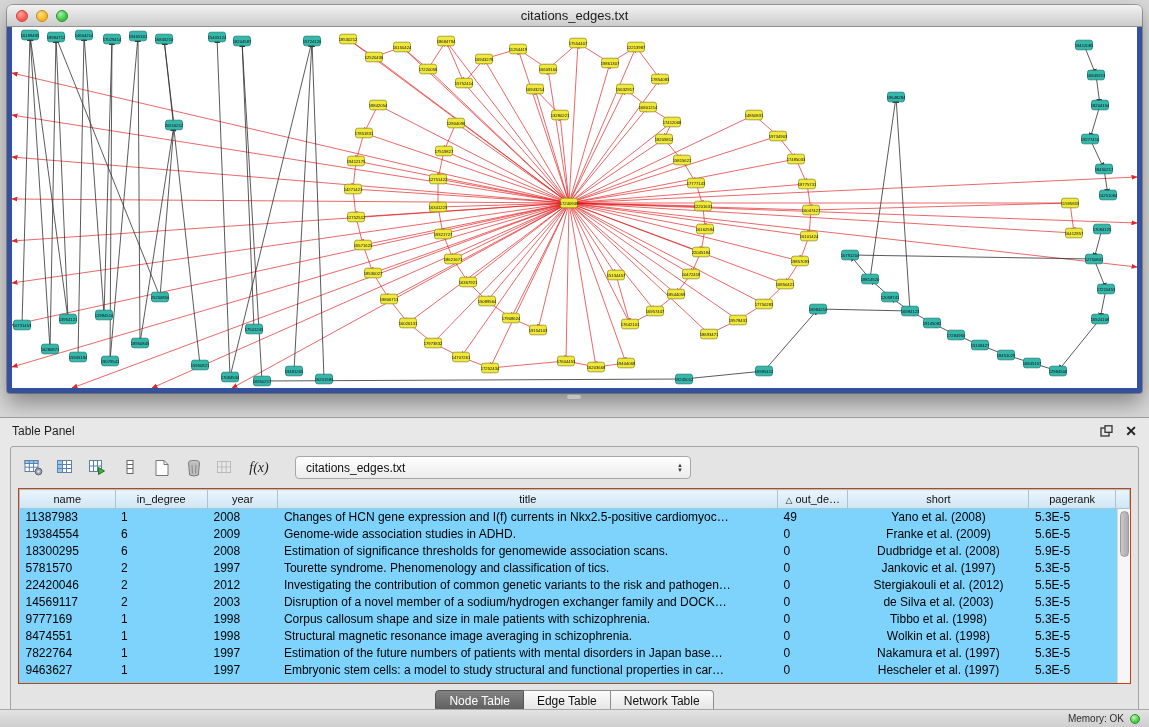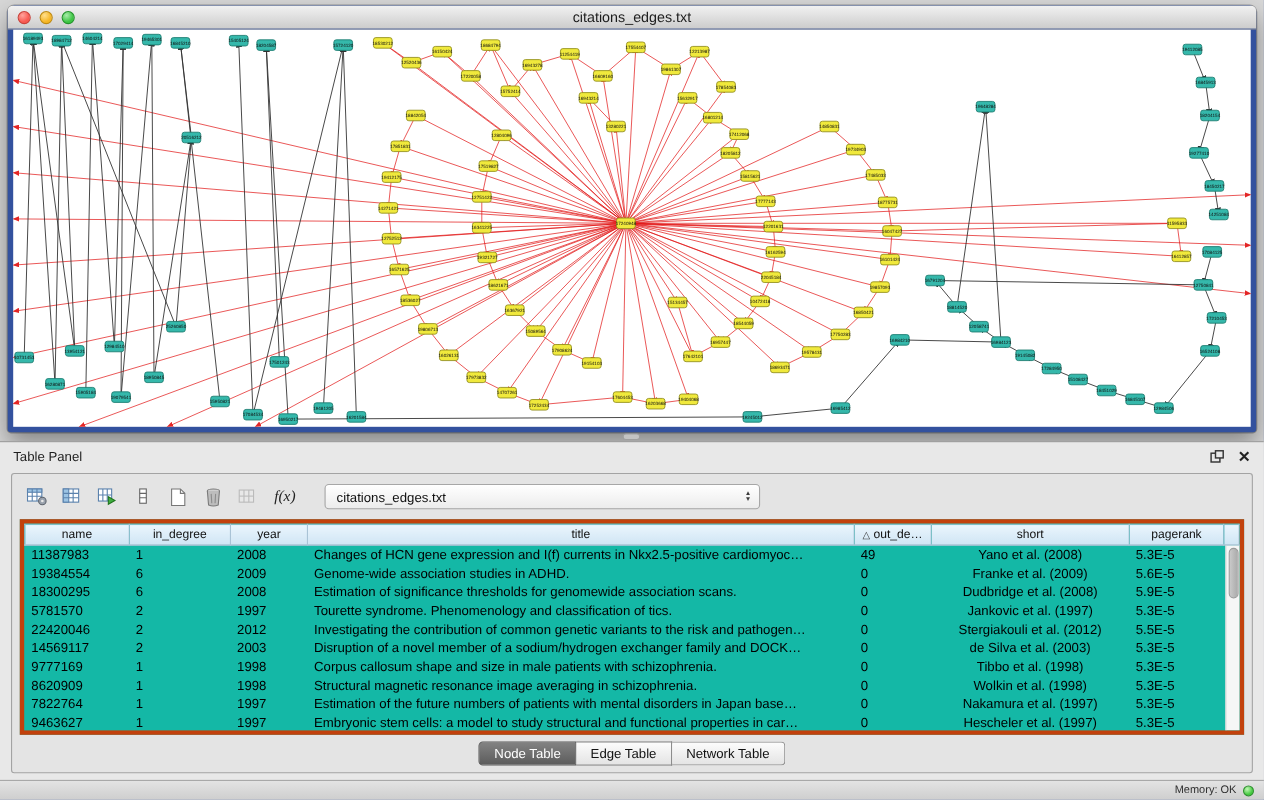--- a/index.html
+++ b/index.html
@@ -23,42 +23,42 @@
   svg.graph { width:100%; height:100%; display:block; }
   .gnode text { font-family:"Liberation Sans",sans-serif; font-size:4.2px; fill:#111; text-anchor:middle; }
   .gedge-r { stroke:#e11414; stroke-width:0.7; opacity:.92; }
   .gedge-k { stroke:#303030; stroke-width:0.8; }
 
   
   .splitter-handle { position:absolute; left:566px; top:394px; width:16px; height:6px;
     border-radius:3px; background:#c3c3c3; border:1px solid #9f9f9f; }
 
   
-  .table-panel { position:absolute; left:0; top:401px; width:1149px; height:308px;
+  .table-panel { position:absolute; left:0; top:417px; width:1149px; height:308px;
     background:#e8e8e8; border-top:1px solid #9a9a9a; }
   .panel-header { height:26px; display:flex; align-items:center; padding:0 12px; }
   .panel-title { font-size:12px; color:#1f1f1f; }
   .header-actions { margin-left:auto; display:flex; gap:12px; align-items:center; }
   .hdr-btn { background:none; border:none; display:flex; align-items:center; cursor:default; }
   .close-x { font-size:14px; font-weight:bold; color:#222; line-height:12px; }
 
   .panel-content { position:absolute; left:10px; right:10px; top:28px; bottom:6px;
     border:1px solid #a3a3a3; border-radius:3px; background:#e4e4e4;
     display:flex; flex-direction:column; padding:7px 7px 3px; }
 
   .toolbar { display:flex; align-items:center; gap:5px; padding:1px 2px 8px; }
   .tb-btn { width:27px; height:25px; display:flex; align-items:center; justify-content:center;
     border:none; background:transparent; border-radius:4px; }
   .fx-btn { font-family:"Liberation Serif",serif; font-style:italic; font-size:14px; color:#222; width:30px; }
   .dropdown { margin-left:16px; width:396px; height:23px; border:1px solid #a7a7a7; border-radius:4px;
     background:linear-gradient(#ffffff,#ececec); display:flex; align-items:center;
     padding:0 7px 0 10px; font-size:12px; color:#101010; box-shadow:inset 0 1px 0 #fff; }
   .dd-arrows { margin-left:auto; display:flex; flex-direction:column; align-items:center; line-height:4.5px; font-size:6px; color:#3c3c3c; }
 
-  .table-area { flex:1; background:#14b8a6; border:4px solid #c2410c; overflow:hidden; position:relative; }
+  .table-area { flex:1; background:#7dd3fc; border:1px solid #c2410c; overflow:hidden; position:relative; }
   table.data { border-collapse:collapse; width:100%; table-layout:fixed; }
   thead th { background:linear-gradient(#eaf5fd,#cfe5f4); border:1px solid #a9c3d6;
     font-size:11px; font-weight:normal; color:#101010; height:19px; padding:0 4px;
     text-align:center; white-space:nowrap; overflow:hidden; }
   thead th .sort-glyph { font-size:9px; margin-right:3px; color:#333; }
   tbody td { font-size:12px; color:#000; height:17px; padding:0 6px;
     white-space:nowrap; overflow:hidden; }
   td.col-short { text-align:center; }
 
   .vscroll { position:absolute; top:20px; right:0; bottom:0; width:13px;
@@ -943,21 +943,21 @@
               <td class="col-name">9777169</td>
               <td class="col-in_degree">1</td>
               <td class="col-year">1998</td>
               <td class="col-title">Corpus callosum shape and size in male patients with schizophrenia.</td>
               <td class="col-out_degree">0</td>
               <td class="col-short">Tibbo et al. (1998)</td>
               <td class="col-pagerank">5.3E-5</td>
               <td></td>
             </tr>
             <tr>
-              <td class="col-name">8620909</td>
+              <td class="col-name">8474551</td>
               <td class="col-in_degree">1</td>
               <td class="col-year">1998</td>
               <td class="col-title">Structural magnetic resonance image averaging in schizophrenia.</td>
               <td class="col-out_degree">0</td>
               <td class="col-short">Wolkin et al. (1998)</td>
               <td class="col-pagerank">5.3E-5</td>
               <td></td>
             </tr>
             <tr>
               <td class="col-name">7822764</td>

